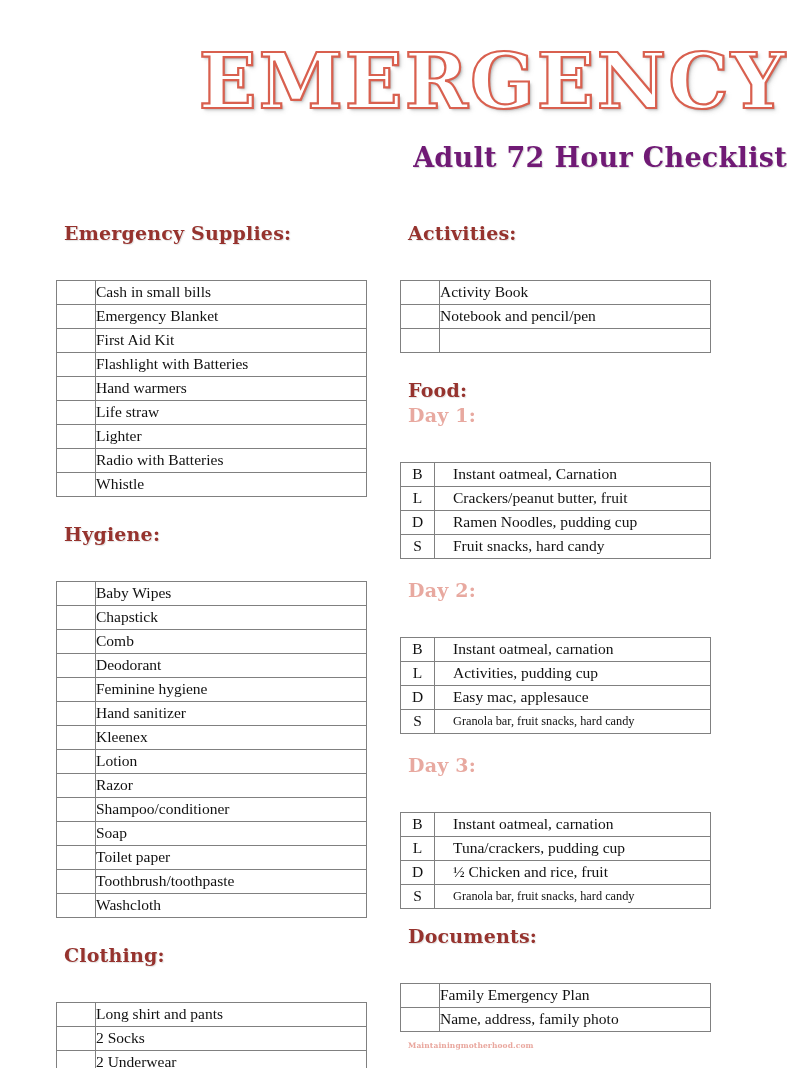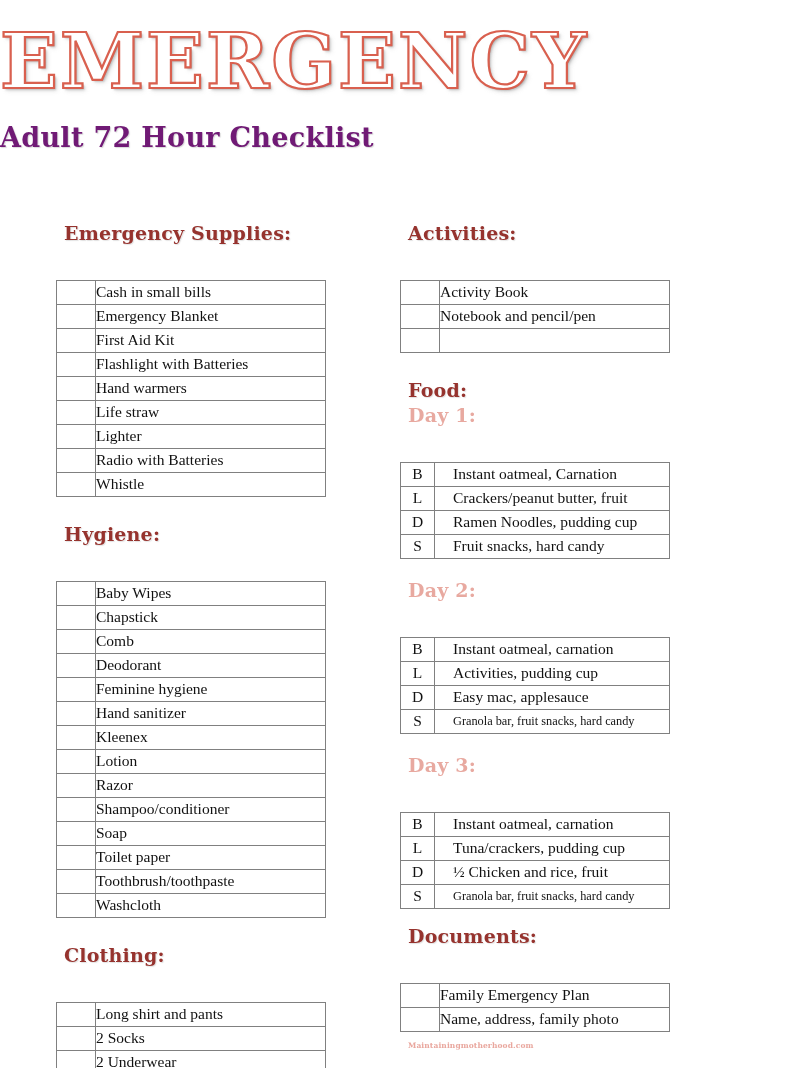--- a/index.html
+++ b/index.html
@@ -10,22 +10,22 @@
   body {
     width: 787px;
     height: 1068px;
     position: relative;
     font-family: "Liberation Serif", "DejaVu Serif", serif;
     overflow: hidden;
   }
 
   
   .header {
-    text-align: left;
-    padding-top: 24px;
+    text-align: right;
+    padding-top: 44px;
   }
   .title {
     font-family: "DejaVu Serif", "Liberation Serif", serif;
     font-size: 76px;
     font-weight: 700;
     letter-spacing: 2px;
     line-height: 1.0;
     color: #ffffff;
     -webkit-text-stroke: 2.2px #d9604f;
     text-shadow:
@@ -75,21 +75,21 @@
     font-size: 19px;
     font-weight: 700;
     color: #e8a9a0;
     margin: 0 0 3px 8px;
     letter-spacing: 0.2px;
   }
 
   
   table.checklist {
     border-collapse: collapse;
-    width: 270px;
+    width: 311px;
     table-layout: fixed;
     margin-top: 36px;
   }
   table.checklist td {
     border: 1px solid #808080;
     height: 22px;
     padding: 0 0 1px 0;
     vertical-align: middle;
     font-family: "Liberation Serif", "DejaVu Serif", serif;
     font-size: 15.5px;

